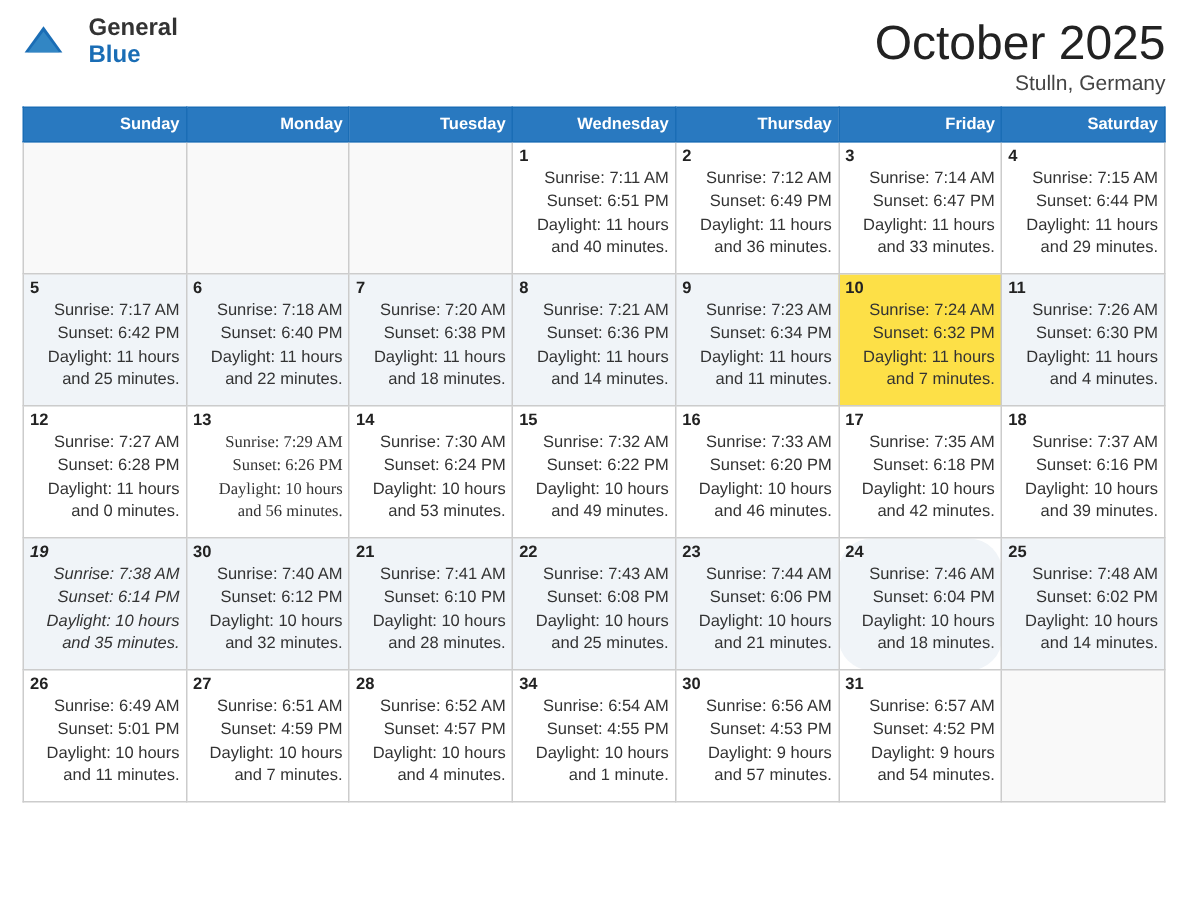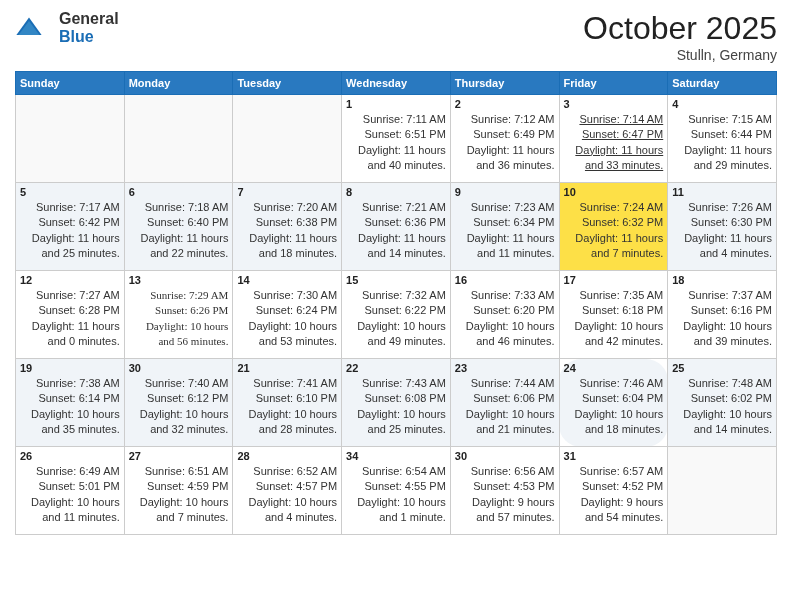--- a/index.html
+++ b/index.html
@@ -63,21 +63,21 @@
       width: 100%;
       border-collapse: collapse;
       table-layout: fixed;
     }
     .day-header {
       background: #2979c0;
       color: #fff;
       font-size: 11px;
       font-weight: bold;
       padding: 5px 4px;
-      text-align: left;
+      text-align: right;
       border: 1px solid #1a6db5;
     }
     .day-cell {
       vertical-align: top;
       border: 1px solid #ccc;
       padding: 3px 4px;
       font-size: 9.5px;
       color: #333;
       background: #fff;
       height: 88px;
@@ -148,21 +148,21 @@
           </td>
           <td class="day-cell">
             <div class="day-number">2</div>
             <div class="day-info" style="white-space: pre-line;">Sunrise: 7:12 AM
 Sunset: 6:49 PM
 Daylight: 11 hours
 and 36 minutes.</div>
           </td>
           <td class="day-cell">
             <div class="day-number">3</div>
-            <div class="day-info" style="white-space: pre-line; text-decoration: underline;">Sunrise: 7:14 AM
+            <div class="day-info" style="white-space: pre-line;">Sunrise: 7:14 AM
 Sunset: 6:47 PM
 Daylight: 11 hours
 and 33 minutes.</div>
           </td>
           <td class="day-cell">
             <div class="day-number">4</div>
             <div class="day-info" style="white-space: pre-line;">Sunrise: 7:15 AM
 Sunset: 6:44 PM
 Daylight: 11 hours
 and 29 minutes.</div>
@@ -264,21 +264,21 @@
           </td>
           <td class="day-cell">
             <div class="day-number">18</div>
             <div class="day-info" style="white-space: pre-line;">Sunrise: 7:37 AM
 Sunset: 6:16 PM
 Daylight: 10 hours
 and 39 minutes.</div>
           </td>
         </tr>
         <tr>
-          <td class="day-cell" style="background: rgb(240, 244, 248);">
+          <td class="day-cell" style="background: rgb(240, 244, 248); font-style: italic;">
             <div class="day-number">19</div>
             <div class="day-info" style="white-space: pre-line;">Sunrise: 7:38 AM
 Sunset: 6:14 PM
 Daylight: 10 hours
 and 35 minutes.</div>
           </td>
           <td class="day-cell" style="background: rgb(240, 244, 248);">
             <div class="day-number">30</div>
             <div class="day-info" style="white-space: pre-line;">Sunrise: 7:40 AM
 Sunset: 6:12 PM

